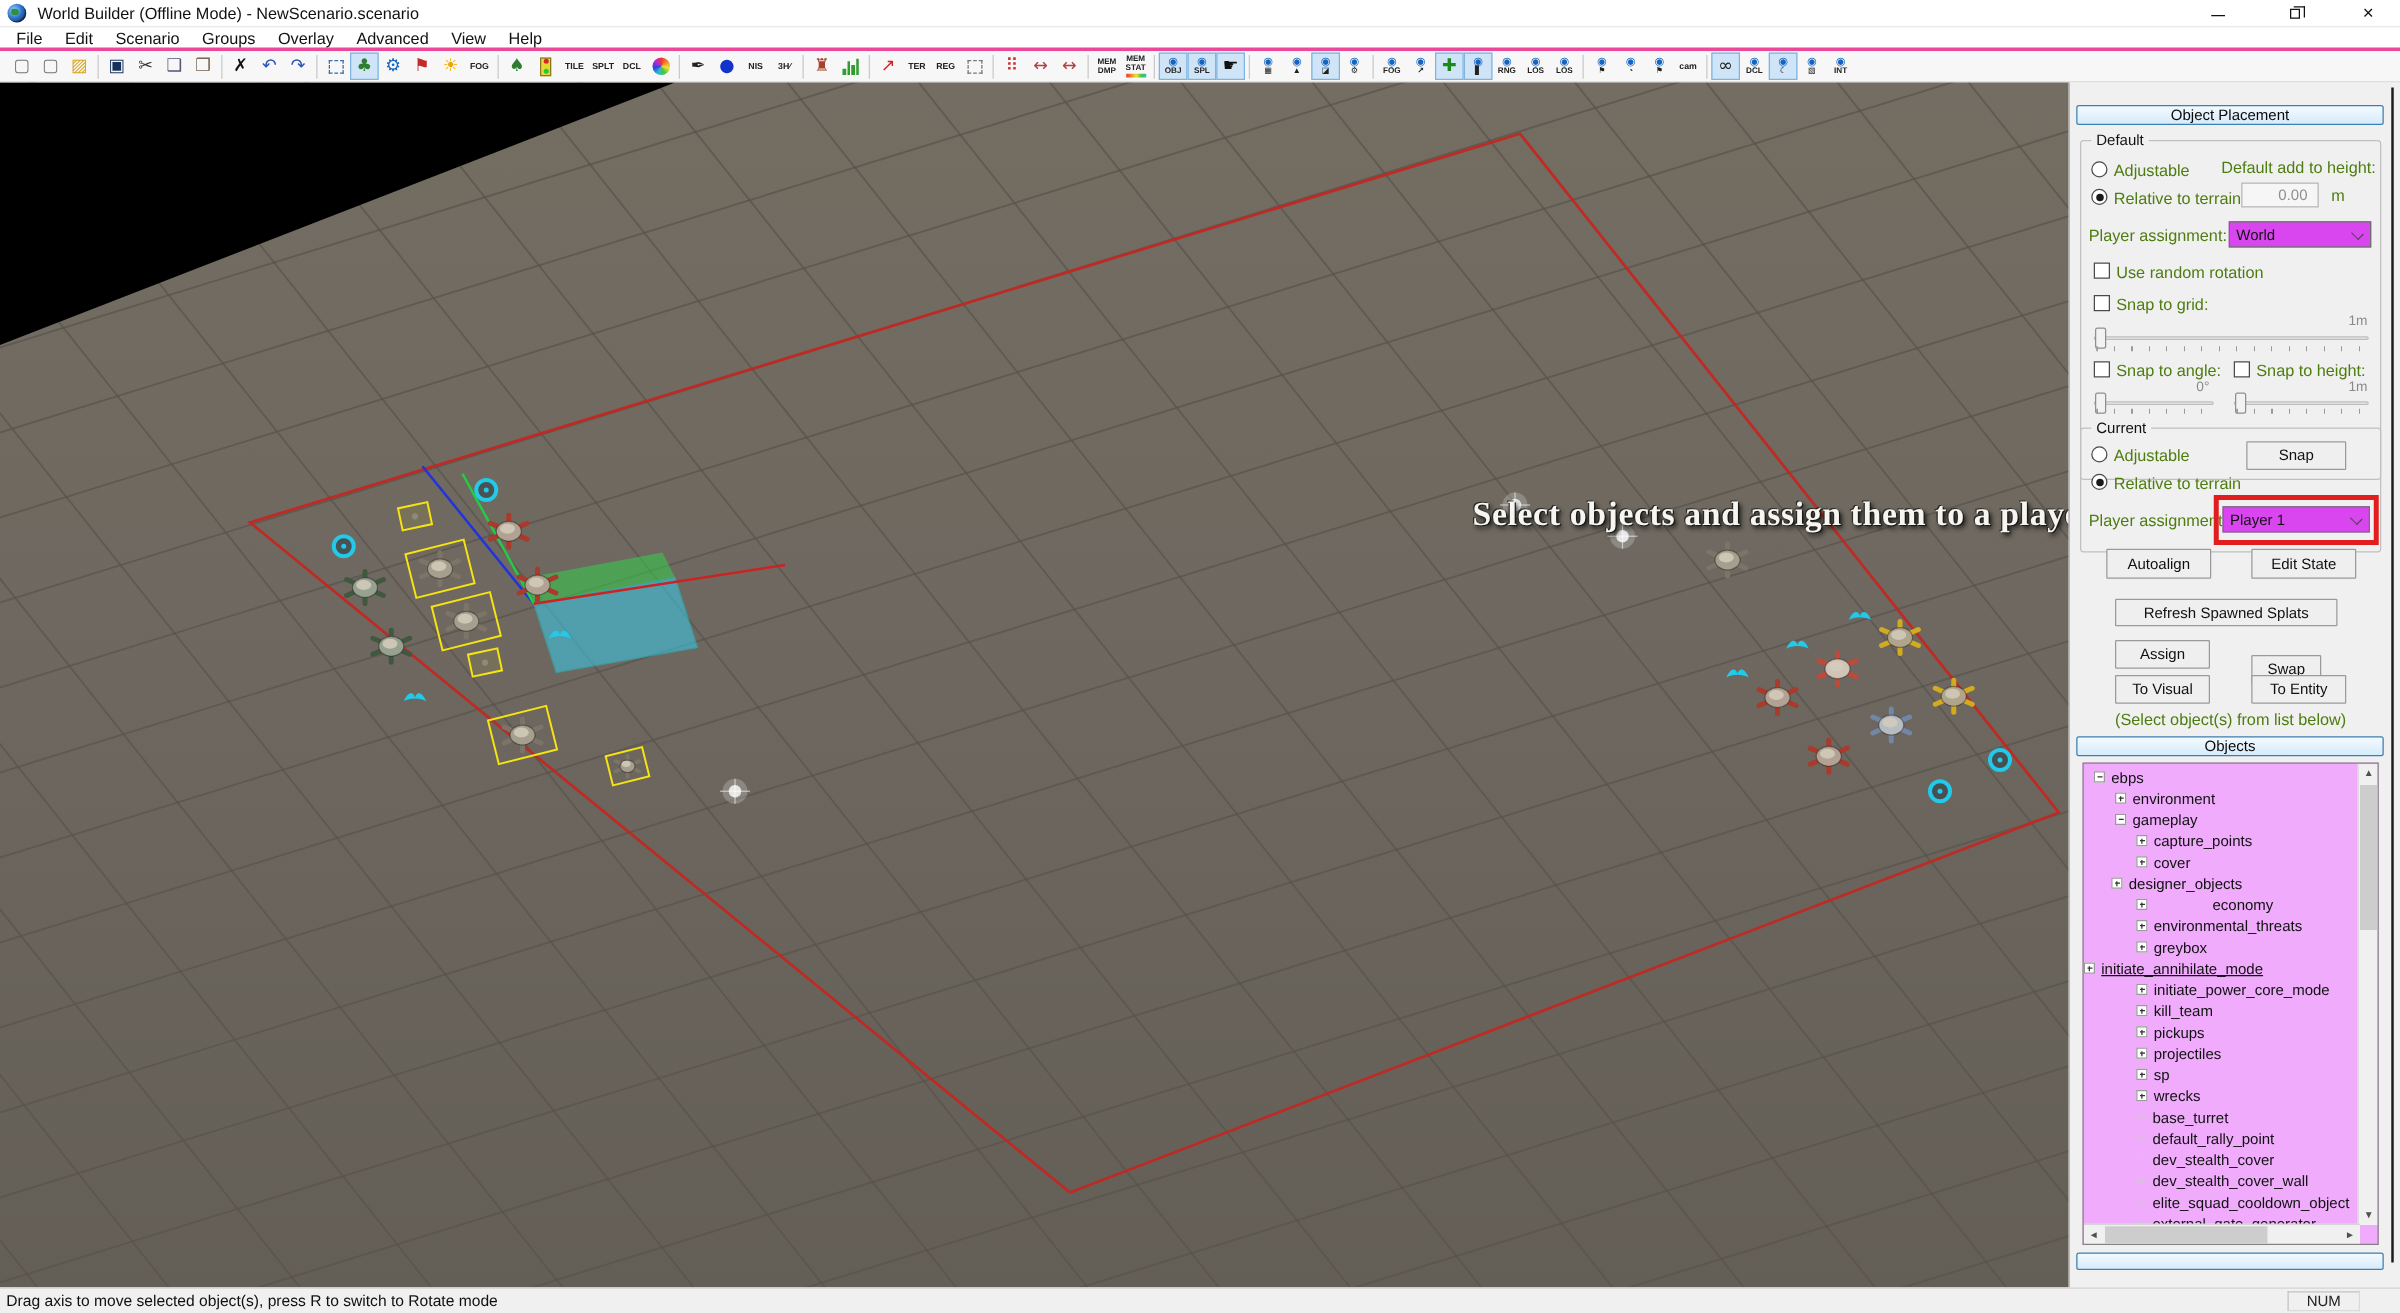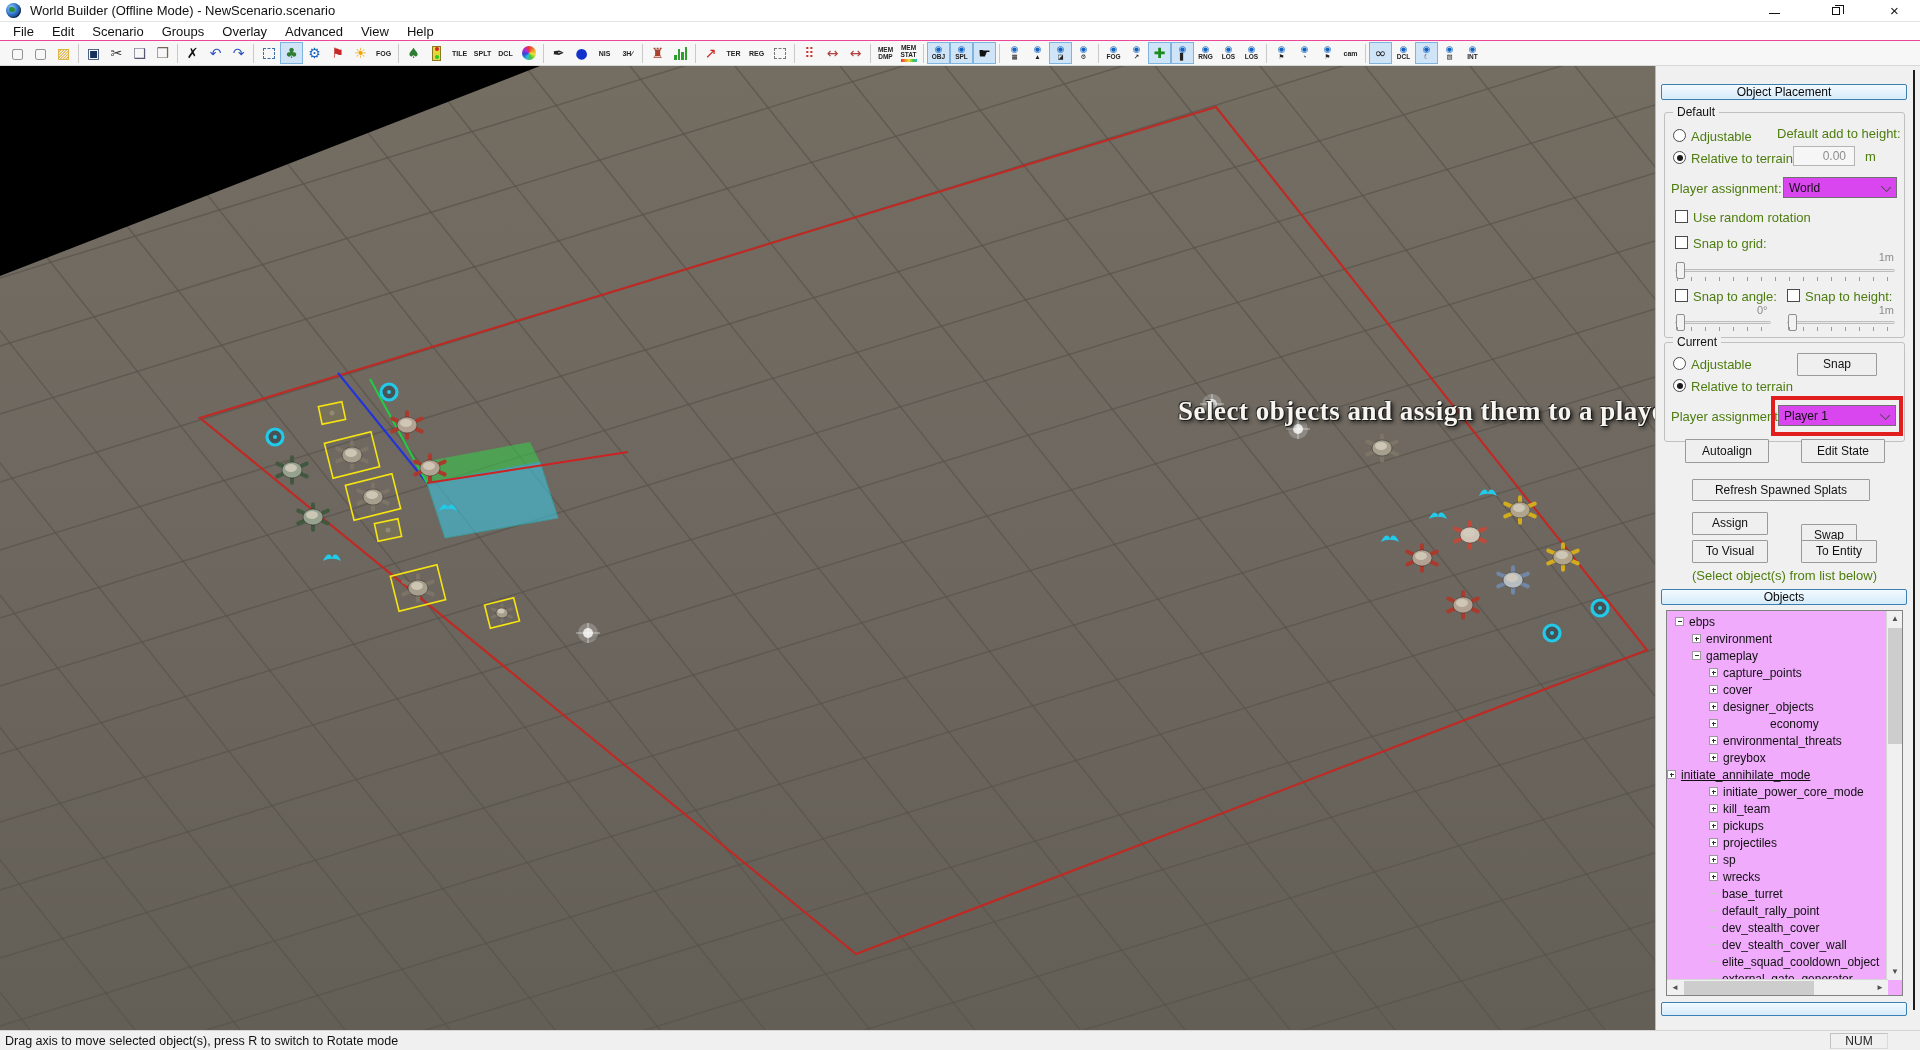--- a/index.html
+++ b/index.html
@@ -18,21 +18,21 @@
   .win-btn { position:absolute; top:0; width:45px; height:22px; text-align:center; color:#111; }
   .win-btn span { display:inline-block; }
   #btn-min { left:1752px; } #btn-min span { width:11px; height:0; border-top:1.6px solid #111; margin-top:12px; }
   #btn-restore { left:1814px; }
   #restore-shape { position:absolute; left:18px; top:7px; width:8px; height:8px; border:1.2px solid #111; background:#fff; }
   #restore-shape:before { content:""; position:absolute; left:1.5px; top:-3.5px; width:8px; height:8px; border:1.2px solid #111; border-bottom:none; border-left:none; }
   #btn-close { left:1872px; font-size:15px; line-height:22px; }
 
   
   #menubar { position:absolute; left:0; top:22px; width:1920px; height:19px; background:#ffffff;
-    border-bottom:1px solid #ec4899; display:flex; align-items:center; padding-left:4px; }
+    border-bottom:3px solid #ec4899; display:flex; align-items:center; padding-left:4px; }
   .menu-item { font-size:13px; color:#111; padding:1px 9px; }
 
   
   #toolbar { position:absolute; left:0; top:41px; width:1920px; height:25px; background:#f7f7f7;
     border-bottom:1px solid #d8d8d8; display:flex; align-items:center; padding-left:6px; }
   .tb-sep { width:1px; height:19px; background:#c9c9c9; margin:0 3px; flex:0 0 auto; }
   .tb-btn { width:23px; height:22px; display:flex; flex-direction:column; align-items:center;
     justify-content:center; flex:0 0 auto; border:1px solid transparent; line-height:1; position:relative; }
   .tb-btn.active { background:#cfe4f7; border-color:#7eb4df; }
   .tb-glyph { font-size:14px; font-family:"DejaVu Sans",sans-serif; }
@@ -641,21 +641,21 @@
         <circle cx="0" cy="0" r="8" fill="rgba(0,40,60,.35)" stroke="#22c9e8" stroke-width="3.2"></circle>
         <circle cx="0" cy="0" r="2" fill="#22c9e8"></circle>
       </g>
     </svg>
   <div id="overlay-text">Select objects and assign them to a player</div>
 </div>
 
 <div id="panel">
   <div class="blue-header" style="top:18px;">Object Placement</div>
 
-  <div class="groupbox" style="top:46px; height:226px;">
+  <div class="groupbox" style="top:46px; height:272px;">
     <span class="group-title">Default</span>
     <span class="radio" style="left:8px; top:16px;"></span>
     <span class="lbl" style="left:26px; top:16px;">Adjustable</span>
     <span class="radio on" style="left:8px; top:38px;"></span>
     <span class="lbl" style="left:26px; top:38px;">Relative to terrain</span>
     <span class="lbl" style="left:112px; top:13px;">Default add to height:</span>
     <div class="textbox" style="left:128px; top:33px; width:62px;">0.00</div>
     <span class="lbl" style="left:200px; top:36px;">m</span>
     <span class="lbl" style="left:6px; top:68px;">Player assignment:</span>
     <div class="combo" style="left:118px; top:64px; width:114px;">World</div>
@@ -722,21 +722,21 @@
           <span>gameplay</span>
         </div>
         <div class="tree-row" style="padding-left: 42px;">
           <span class="tree-toggle plus"></span>
           <span>capture_points</span>
         </div>
         <div class="tree-row" style="padding-left: 42px;">
           <span class="tree-toggle plus"></span>
           <span>cover</span>
         </div>
-        <div class="tree-row" style="padding-left: 42px;">
+        <div class="tree-row" style="padding-left: 22px;">
           <span class="tree-toggle plus"></span>
           <span>designer_objects</span>
         </div>
         <div class="tree-row" style="padding-left: 42px; gap: 47px;">
           <span class="tree-toggle plus"></span>
           <span>economy</span>
         </div>
         <div class="tree-row" style="padding-left: 42px;">
           <span class="tree-toggle plus"></span>
           <span>environmental_threats</span>

